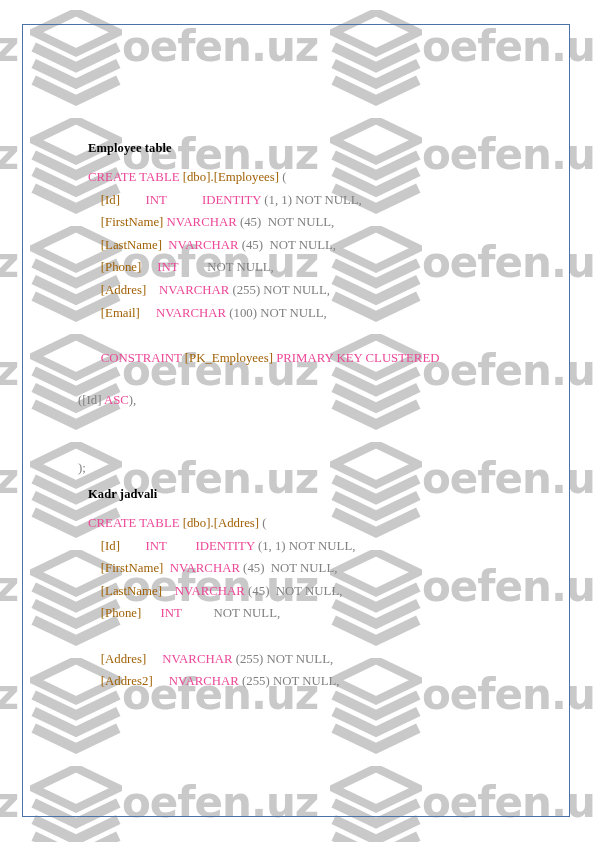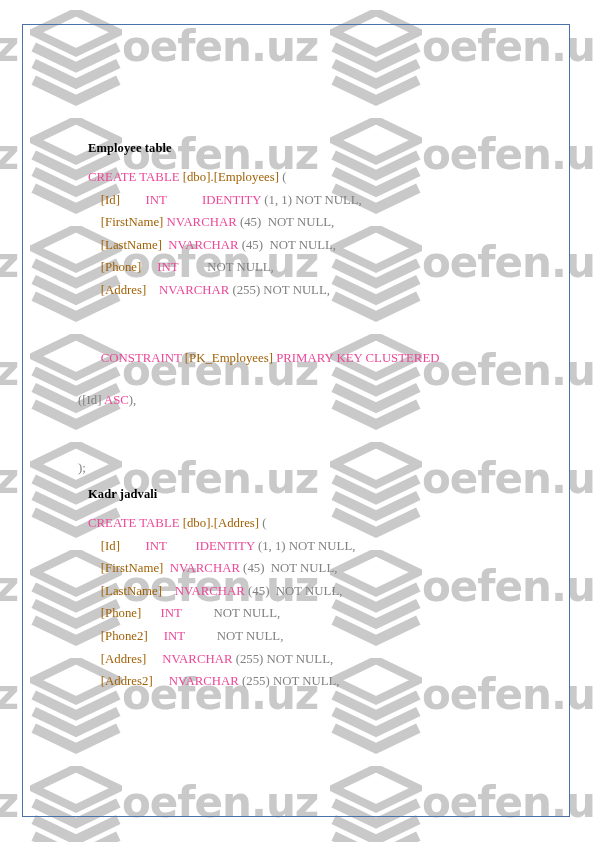--- a/index.html
+++ b/index.html
@@ -278,25 +278,25 @@
 <div id="page-border"></div>
 
 <div id="content">
     <div class="doc-heading" style="top: 141px;">Employee table</div>
     <div class="code-line" style="top: 170px;"><span class="kw">CREATE TABLE</span><span class="plain"> [dbo].[Employees] </span><span class="dim">(</span></div>
     <div class="code-line" style="top: 192.6px;"><span class="plain">    [Id]        </span><span class="kw">INT</span><span class="plain">           </span><span class="kw">IDENTITY</span><span class="dim"> (1, 1) NOT NULL,</span></div>
     <div class="code-line" style="top: 215.2px;"><span class="plain">    [FirstName] </span><span class="kw">NVARCHAR</span><span class="dim"> (45)  NOT NULL,</span></div>
     <div class="code-line" style="top: 237.8px;"><span class="plain">    [LastName]  </span><span class="kw">NVARCHAR</span><span class="dim"> (45)  NOT NULL,</span></div>
     <div class="code-line" style="top: 260.4px;"><span class="plain">    [Phone]     </span><span class="kw">INT</span><span class="dim">         NOT NULL,</span></div>
     <div class="code-line" style="top: 283px;"><span class="plain">    [Addres]    </span><span class="kw">NVARCHAR</span><span class="dim"> (255) NOT NULL,</span></div>
+    <div class="code-line" style="top: 305.6px;"><span class="plain">    [Email]     </span><span class="kw">NVARCHAR</span><span class="dim"> (100) NOT NULL,</span></div>
     <div class="code-line" style="top: 350.8px;"><span class="plain">    </span><span class="kw">CONSTRAINT</span><span class="plain"> [PK_Employees] </span><span class="kw">PRIMARY KEY CLUSTERED</span></div>
     <div class="code-line hang" style="top: 373.4px;"><span class="dim">([Id] </span><span class="kw">ASC</span><span class="dim">),</span></div>
     <div class="code-line hang" style="top: 441.2px;"><span class="dim">);</span></div>
     <div class="doc-heading" style="top: 487px;">Kadr jadvali</div>
     <div class="code-line" style="top: 516px;"><span class="kw">CREATE TABLE</span><span class="plain"> [dbo].[Addres] </span><span class="dim">(</span></div>
     <div class="code-line" style="top: 538.6px;"><span class="plain">    [Id]        </span><span class="kw">INT</span><span class="plain">         </span><span class="kw">IDENTITY</span><span class="dim"> (1, 1) NOT NULL,</span></div>
     <div class="code-line" style="top: 561.2px;"><span class="plain">    [FirstName]  </span><span class="kw">NVARCHAR</span><span class="dim"> (45)  NOT NULL,</span></div>
     <div class="code-line" style="top: 583.8px;"><span class="plain">    [LastName]    </span><span class="kw">NVARCHAR</span><span class="dim"> (45)  NOT NULL,</span></div>
     <div class="code-line" style="top: 606.4px;"><span class="plain">    [Phone]      </span><span class="kw">INT</span><span class="dim">          NOT NULL,</span></div>
-    <div class="code-line" style="top: 629px;"><span class="plain">    [Phone2]     </span><span class="kw">INT</span><span class="dim">          NOT NULL,</span></div>
     <div class="code-line" style="top: 651.6px;"><span class="plain">    [Addres]     </span><span class="kw">NVARCHAR</span><span class="dim"> (255) NOT NULL,</span></div>
     <div class="code-line" style="top: 674.2px;"><span class="plain">    [Addres2]     </span><span class="kw">NVARCHAR</span><span class="dim"> (255) NOT NULL,</span></div>
   </div>
 
 </body></html>

